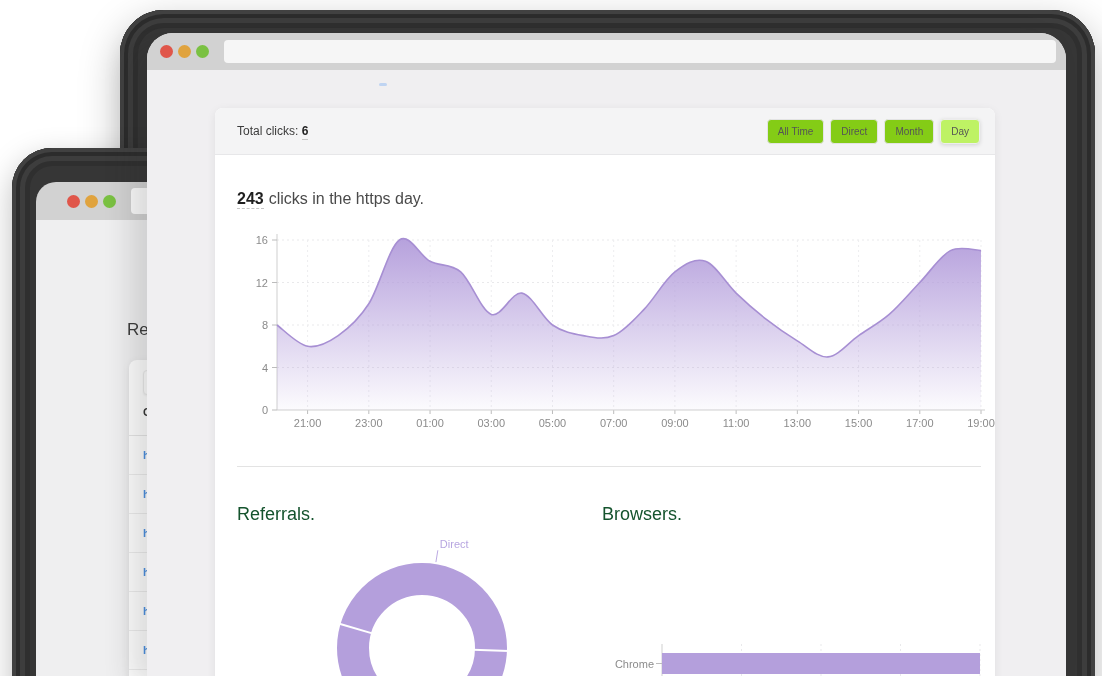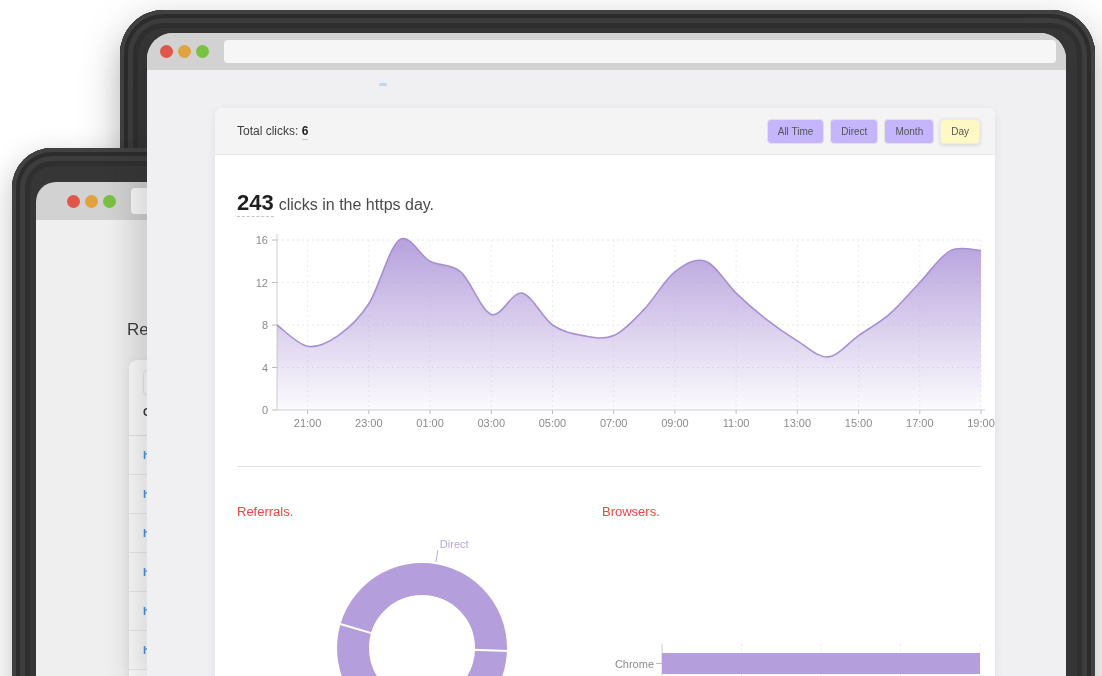--- a/index.html
+++ b/index.html
@@ -64,29 +64,29 @@
     height:47px;background:#f4f4f5;border-bottom:1px solid #e7e7e9;
     border-top-left-radius:8px;border-top-right-radius:8px;
     display:flex;align-items:center;justify-content:space-between;
     padding:0 15px 0 22px;box-sizing:border-box;
   }
   .total{font-size:12px;color:#3c3c3c;}
   .dashed{font-weight:bold;color:#1f1f1f;border-bottom:1px dashed #c6c6c6;padding-bottom:1px;}
   .range-buttons{display:flex;gap:6px;}
   .tb-btn{
     font-family:inherit;font-size:10px;color:#555;padding:6px 10px;border:1px solid #e3e3e4;
-    border-radius:4px;background:#c4b5fd;cursor:pointer;
-  }
-  .tb-btn.active{background:#fef9c3;border-color:#ededed;box-shadow:0 1px 4px rgba(0,0,0,.14);}
+    border-radius:4px;background:#84cc16;cursor:pointer;
+  }
+  .tb-btn.active{background:#bef264;border-color:#ededed;box-shadow:0 1px 4px rgba(0,0,0,.14);}
   .headline{position:absolute;left:22px;top:82px;font-size:16px;color:#4a4a4a;}
-  .headline .dashed{font-size:22px;}
+  .headline .dashed{font-size:16px;}
   .headline span{margin-left:5px;}
   .area-svg{position:absolute;left:25px;top:117px;width:755px;height:215px;overflow:visible;}
   .divider{position:absolute;left:22px;top:358px;width:744px;height:1px;background:#e3e3e3;}
-  .sec-title{position:absolute;top:396px;font-size:13px;color:#ef4444;}
+  .sec-title{position:absolute;top:396px;font-size:18px;color:#14532d;}
   .sec-title.ref{left:22px;} .sec-title.bro{left:387px;}
   .donut-svg{position:absolute;left:105px;top:423px;width:210px;height:170px;}
   .bars-svg{position:absolute;left:385px;top:528px;width:398px;height:148px;}
   svg text{font-family:"Liberation Sans","DejaVu Sans",sans-serif;}
 </style>
 </head>
 <body>
 
 <div class="front-frame"></div>
 

